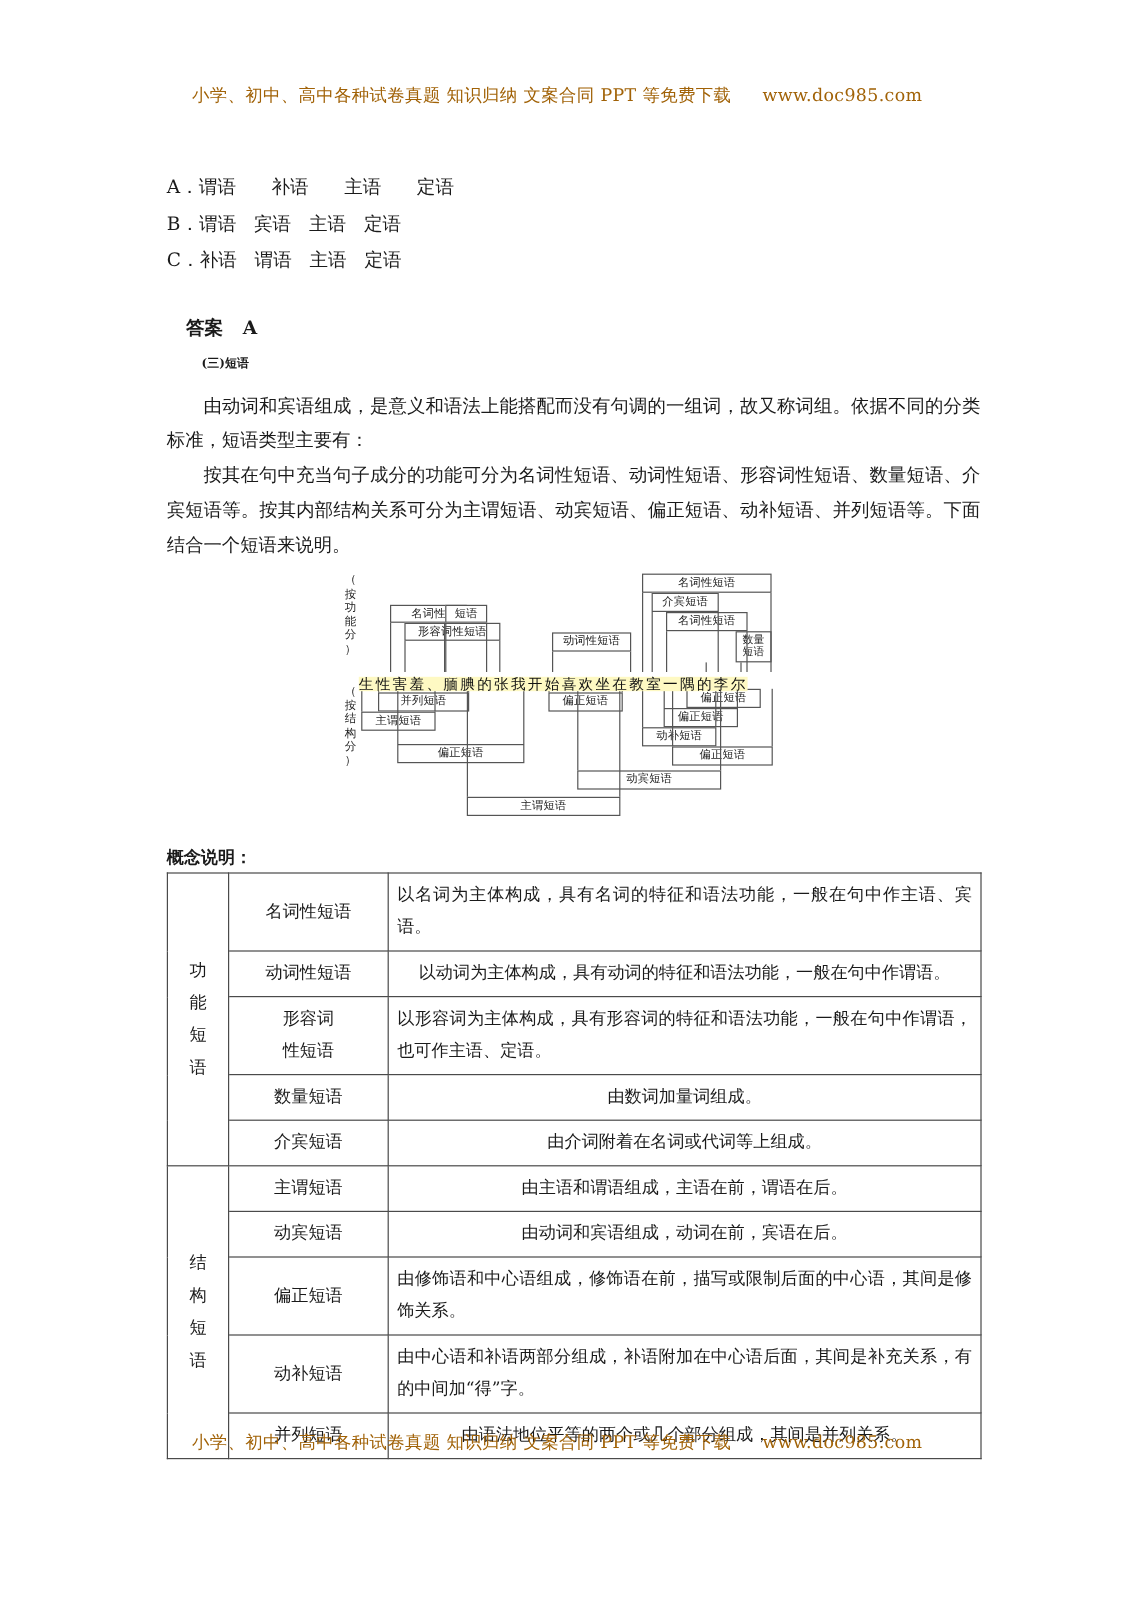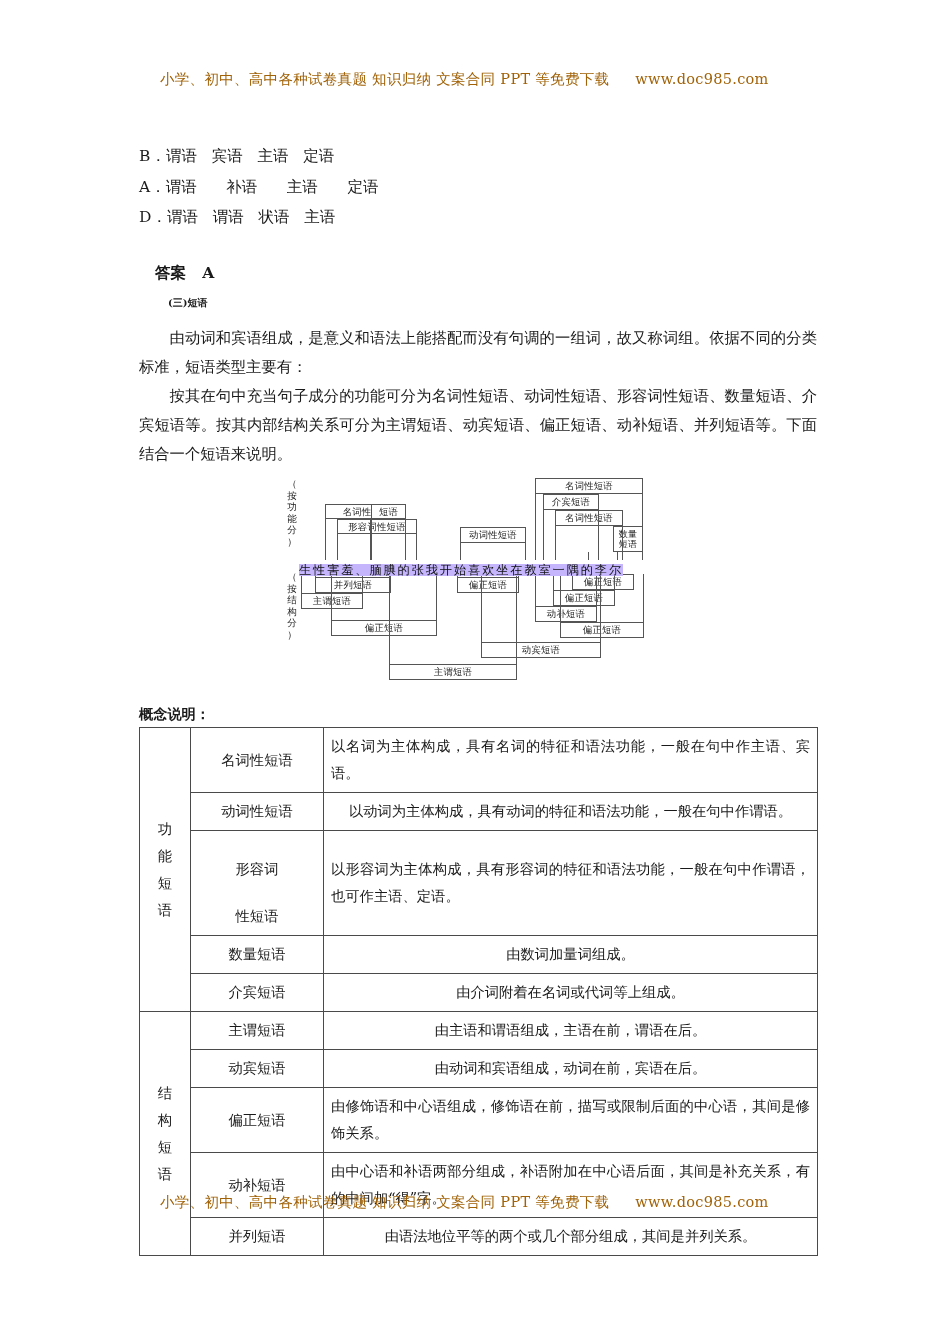--- a/index.html
+++ b/index.html
@@ -123,21 +123,21 @@
   }
   .sentence {
     position: absolute;
     left: 14px;
     top: 90px;
     font-size: 12.2px;
     letter-spacing: 1.9px;
     white-space: nowrap;
     color: #111;
     z-index: 5;
-    background: #c4b5fd;
+    background: #fef9c3;
   }
   .vline {
     position: absolute;
     width: 0;
     border-left: 1px solid #555;
   }
 
   
   .tbl-caption {
     position: absolute;
@@ -169,42 +169,42 @@
     padding: 4px 2px;
   }
   td.grp span { display: block; }
   td.name {
     width: 118px;
     text-align: center;
     white-space: nowrap;
     line-height: 28px;
   }
   td.name.two { line-height: 27px; }
-  td.name.two span { display: block; margin-top: 20px; }
+  td.name.two span { display: block; }
   td.desc {
     text-align: justify;
     text-justify: inter-ideograph;
   }
   td.desc.center {
     text-align: center;
   }
 </style>
 </head>
 <body>
 
 <div class="page">
 
   <div class="runhead top">
     <span>小学、初中、高中各种试卷真题  知识归纳  文案合同  PPT 等免费下载</span><span class="url">www.doc985.com</span>
   </div>
 
   <div class="choices">
+    <div class="choice">A．谓语      补语      主语      定语</div>
     <div class="choice">B．谓语   宾语   主语   定语</div>
-    <div class="choice">A．谓语      补语      主语      定语</div>
-    <div class="choice">D．谓语   谓语   状语   主语</div>
+    <div class="choice">C．补语   谓语   主语   定语</div>
   </div>
   <div class="answer">答案   A</div>
 
   <div class="sec-title">(三)短语</div>
   <div class="para p1">由动词和宾语组成，是意义和语法上能搭配而没有句调的一组词，故又称词组。依据不同的分类标准，短语类型主要有：</div>
   <div class="para p2">按其在句中充当句子成分的功能可分为名词性短语、动词性短语、形容词性短语、数量短语、介宾短语等。按其内部结构关系可分为主谓短语、动宾短语、偏正短语、动补短语、并列短语等。下面结合一个短语来说明。</div>
 
   <div class="diagram">
 
     <div class="vlabel" style="left:0px; top:4px;">

